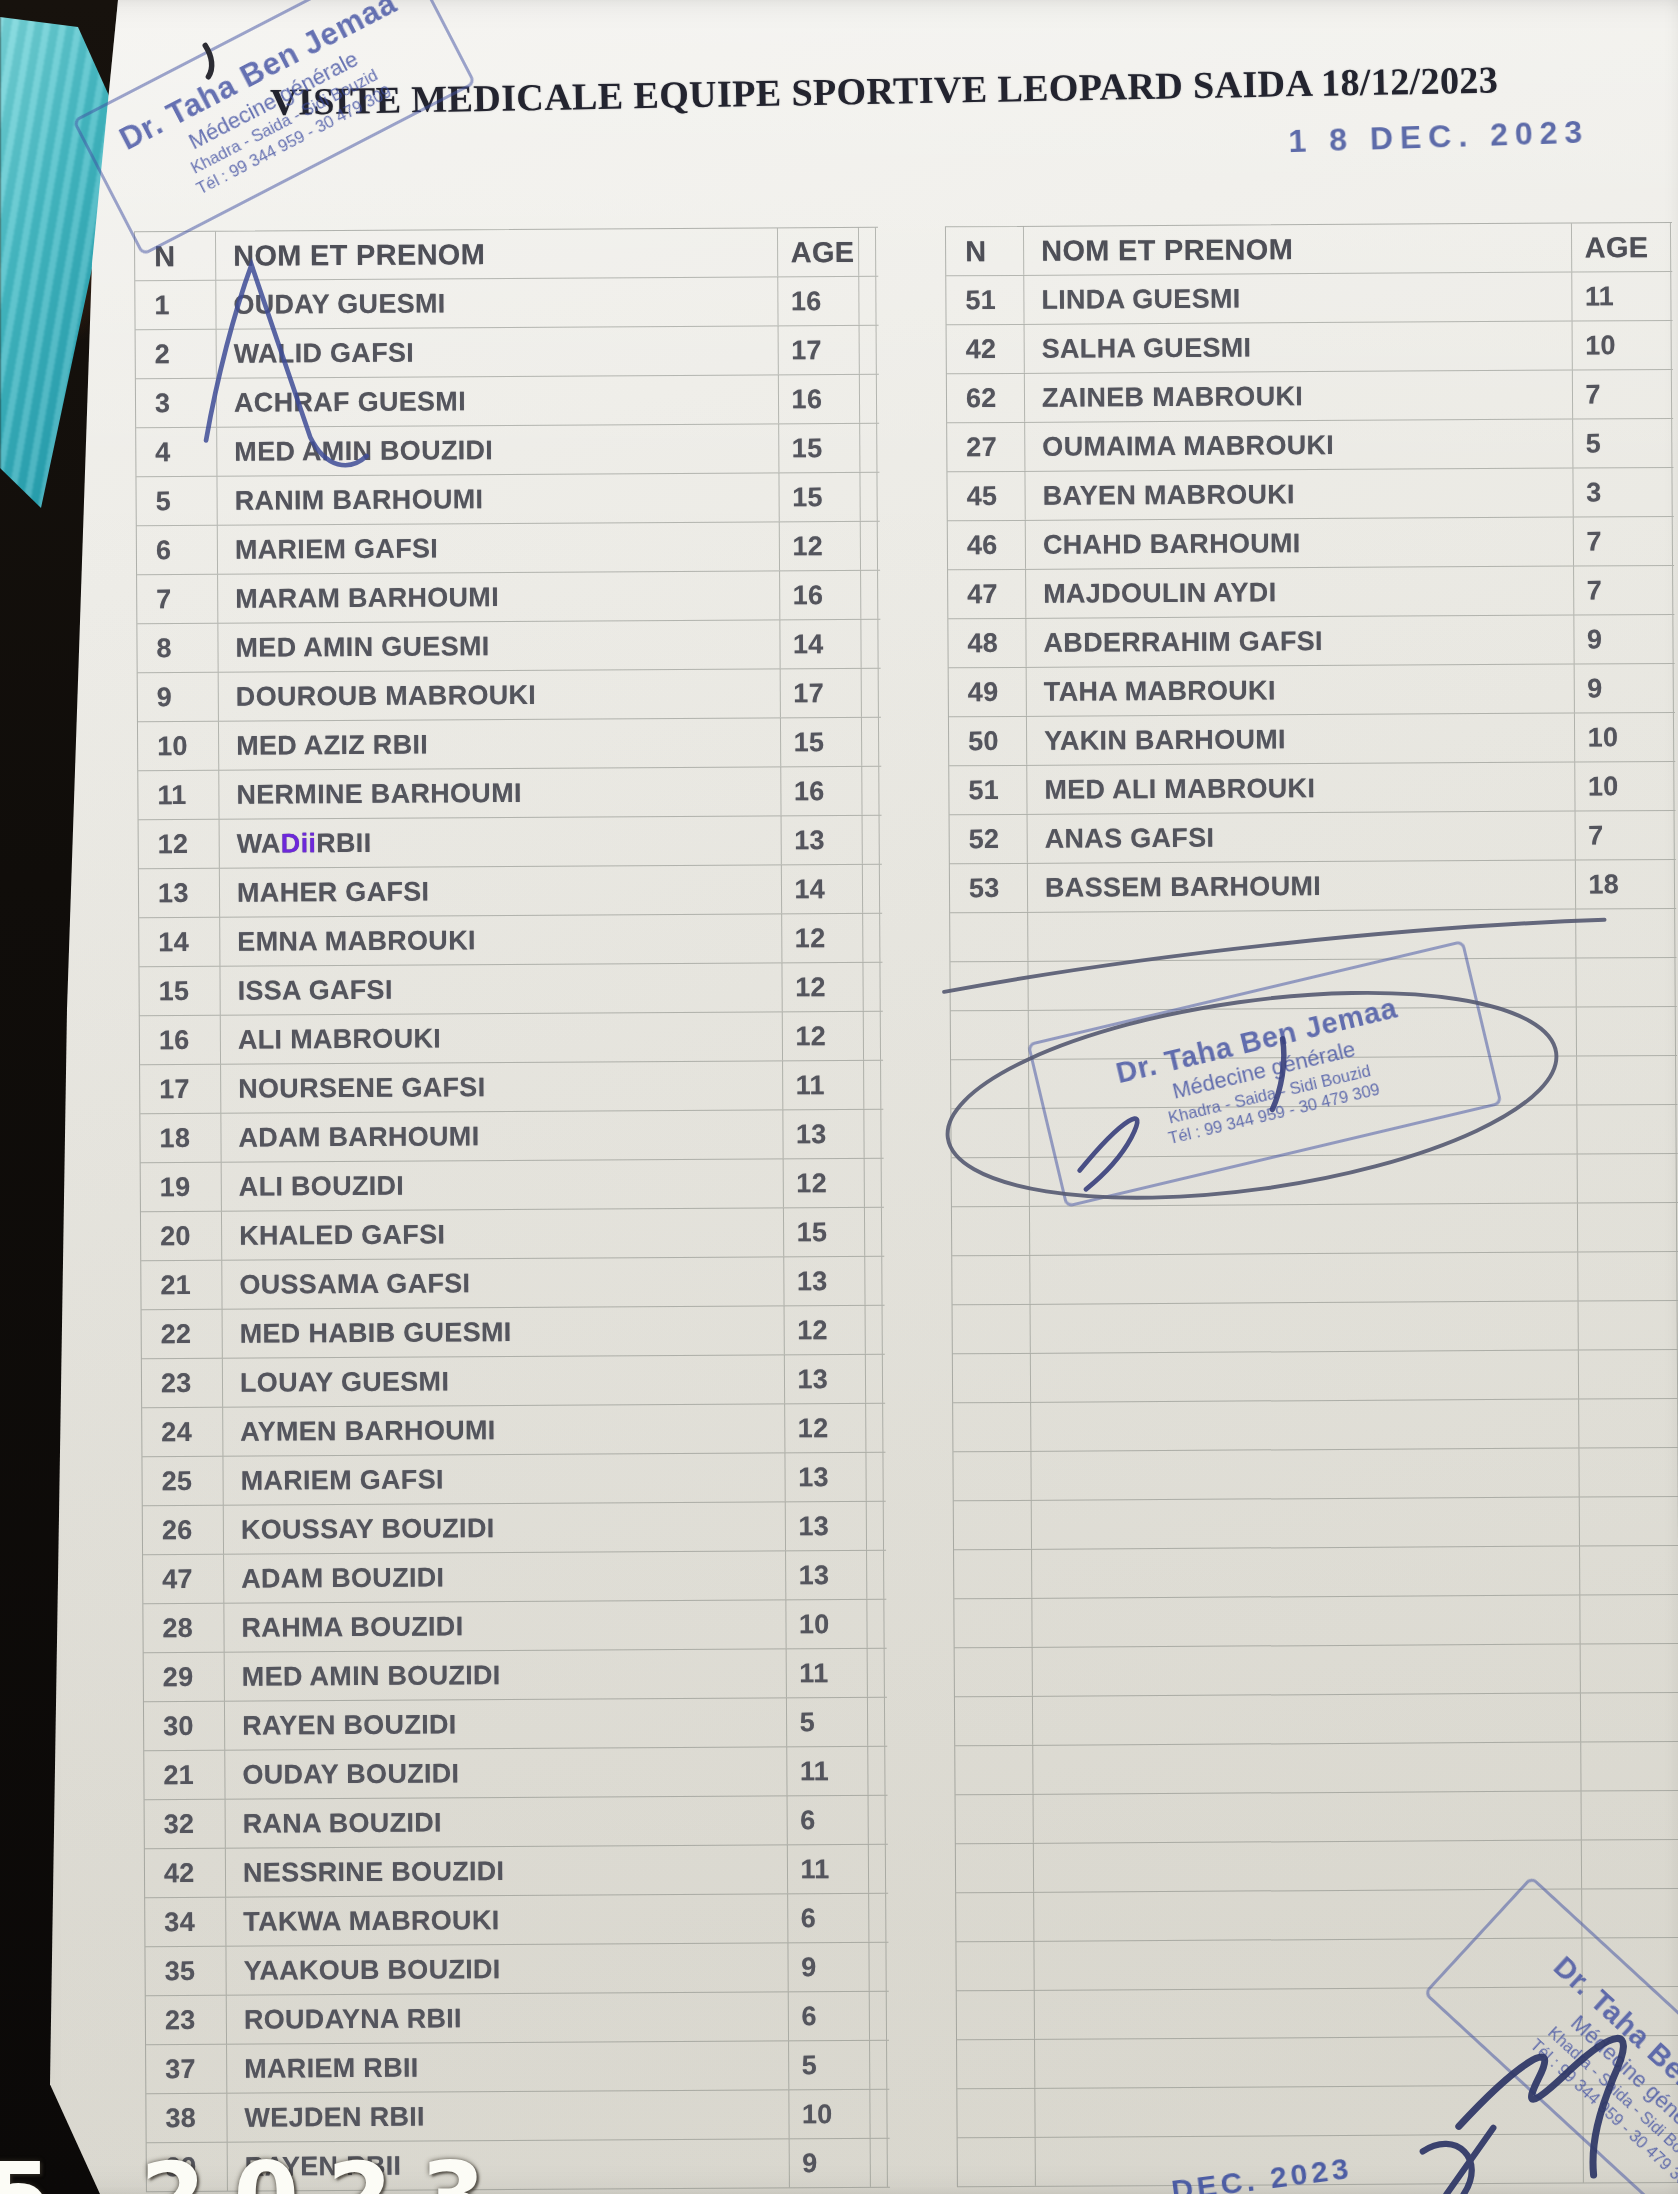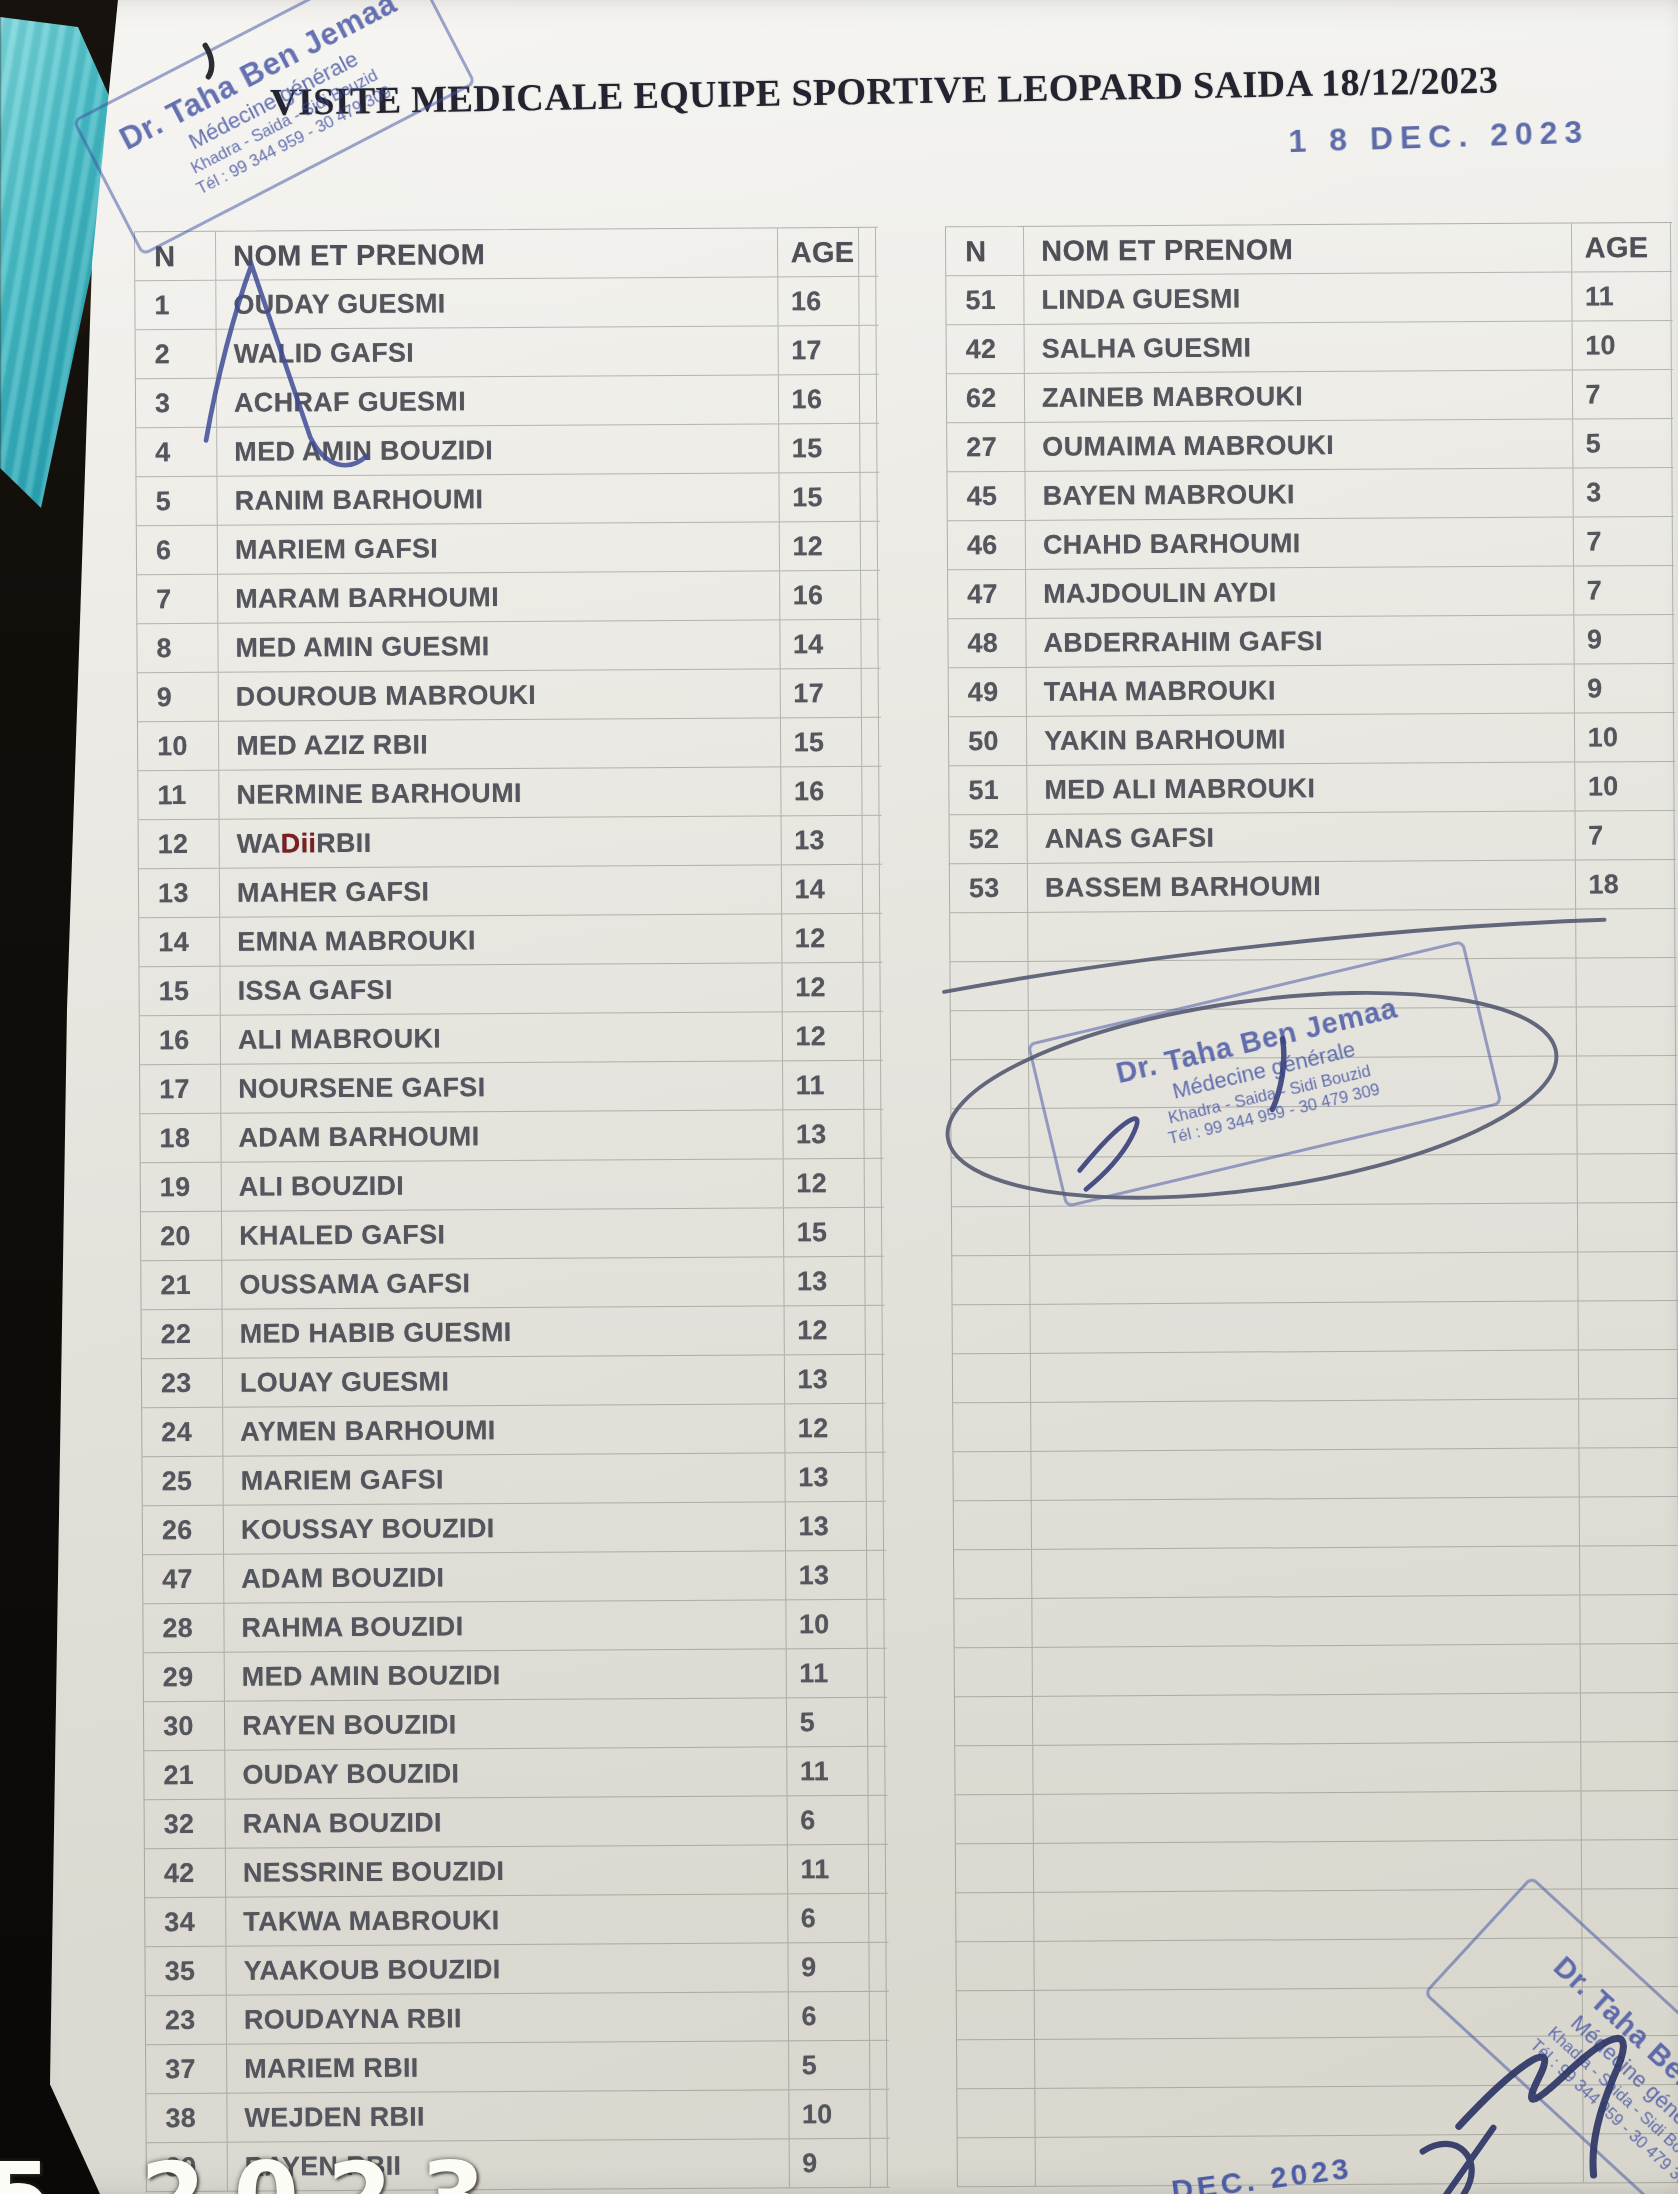--- a/index.html
+++ b/index.html
@@ -52,21 +52,21 @@
   .cell{
     border-right:1.6px solid rgba(122,125,120,.50);
     display:flex;align-items:center;overflow:hidden;
     font-size:27px;font-weight:600;color:#54555d;letter-spacing:0.3px;
     text-shadow:0 0 0.8px rgba(80,80,92,.45);white-space:nowrap;
   }
   .c-n{padding-left:19px;}
   .c-name{padding-left:17px;}
   .c-age{padding-left:12.5px;}
   .header .cell{font-size:29px;color:#4e4f57;}
-  .bold-ink{font-weight:bold;color:#7f1d1d;text-shadow:0 0 0.8px rgba(43,47,85,.8);}
+  .bold-ink{font-weight:bold;color:#6d28d9;text-shadow:0 0 0.8px rgba(43,47,85,.8);}
 
   
   .stamp{
     position:absolute;border:3.1px solid rgba(64,80,162,.50);border-radius:7.8px;
     color:rgba(60,76,160,.78);text-align:center;filter:blur(0.5px);z-index:4;
     display:flex;flex-direction:column;justify-content:center;gap:1.6px;
   }
   .stamp .l1{font-size:29px;font-weight:bold;letter-spacing:0.8px;}
   .stamp .l2{font-size:22px;}
   .stamp .l3{font-size:16.5px;}

